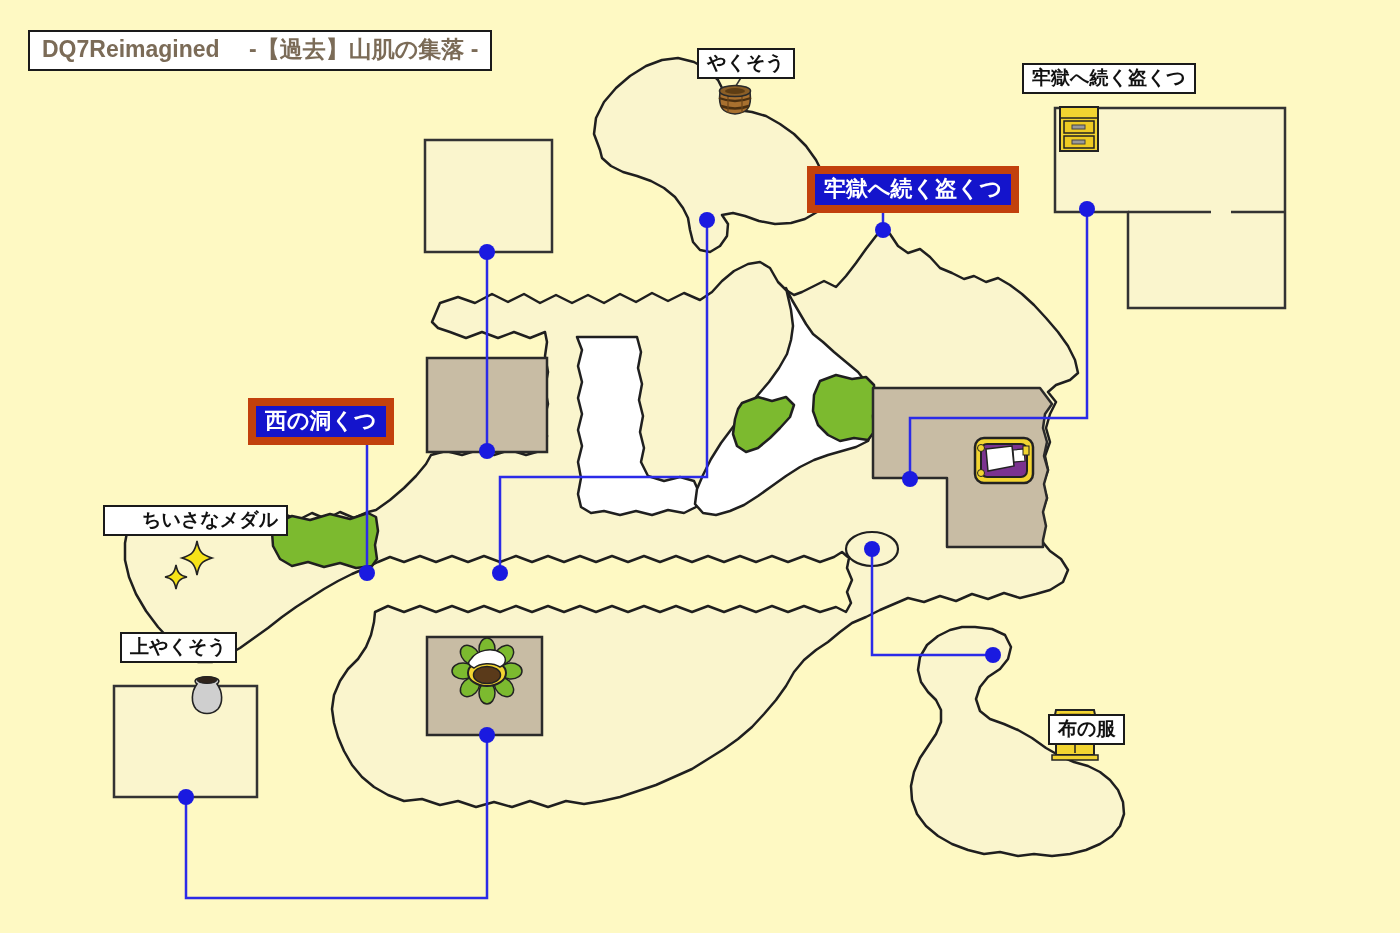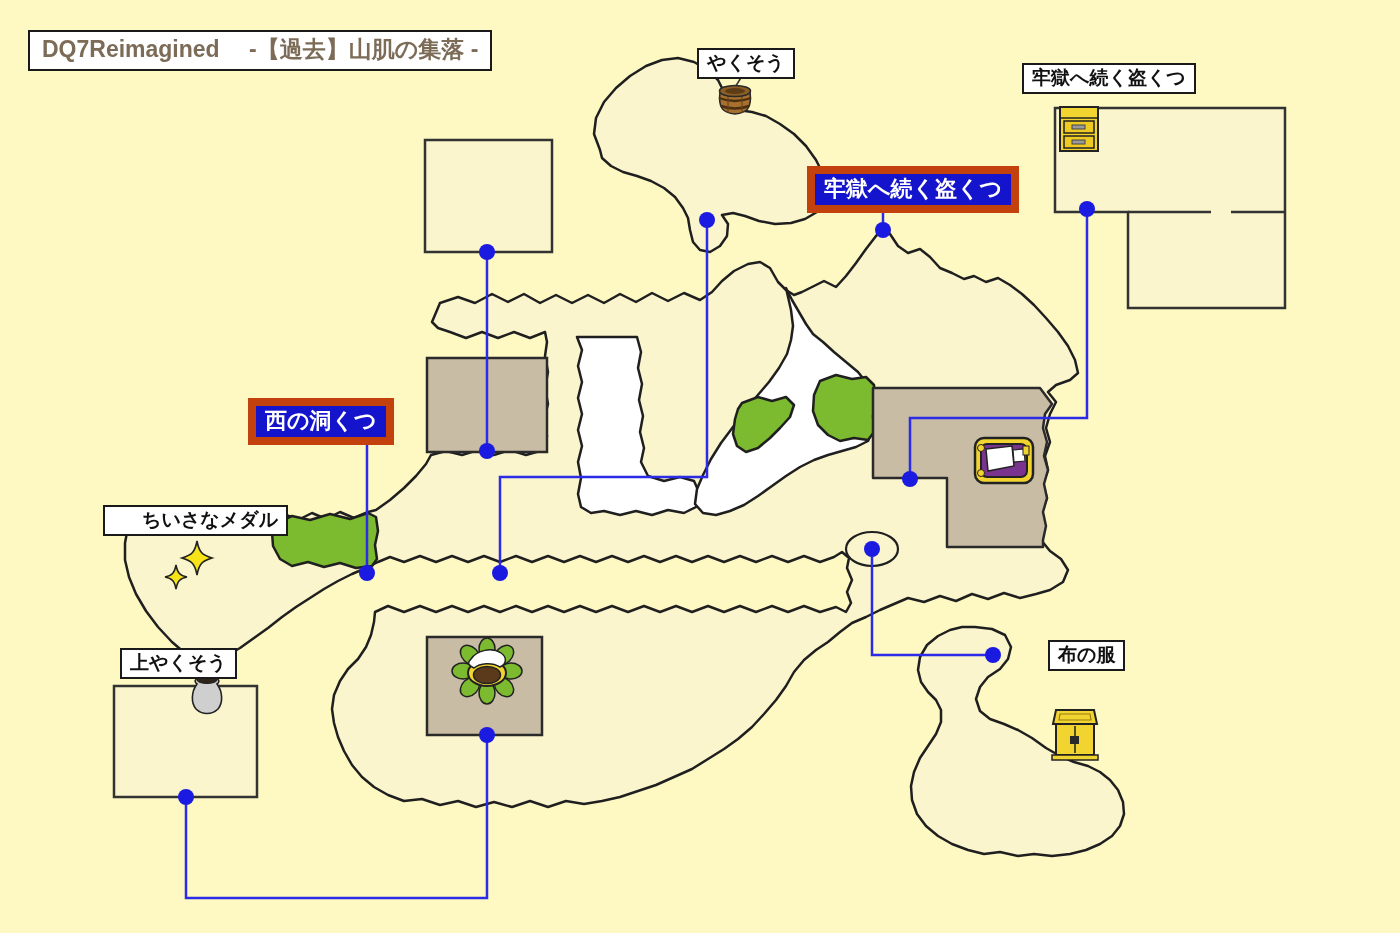--- a/index.html
+++ b/index.html
@@ -134,16 +134,16 @@
   </g>
 </svg>
 
 <div class="title">DQ7Reimagined　 -【過去】山肌の集落 -</div>
 
 <div class="lbl" style="left:697px;top:48px;">やくそう</div>
 <div class="lbl" style="left:1022px;top:63px;">牢獄へ続く盗くつ</div>
 <div class="lbl-blue" style="left:807px;top:166px;">牢獄へ続く盗くつ</div>
 <div class="lbl-blue" style="left:248px;top:398px;text-align:center;">西の洞くつ</div>
 <div class="lbl" style="left:103px;top:505px;padding-left:37px;">ちいさなメダル</div>
-<div class="lbl" style="left:120px;top:648px;">上やくそう</div>
-<div class="lbl" style="left:1048px;top:640px;">布の服</div>
+<div class="lbl" style="left:120px;top:632px;">上やくそう</div>
+<div class="lbl" style="left:1048px;top:714px;">布の服</div>
 
 </div>
 
 </body></html>

